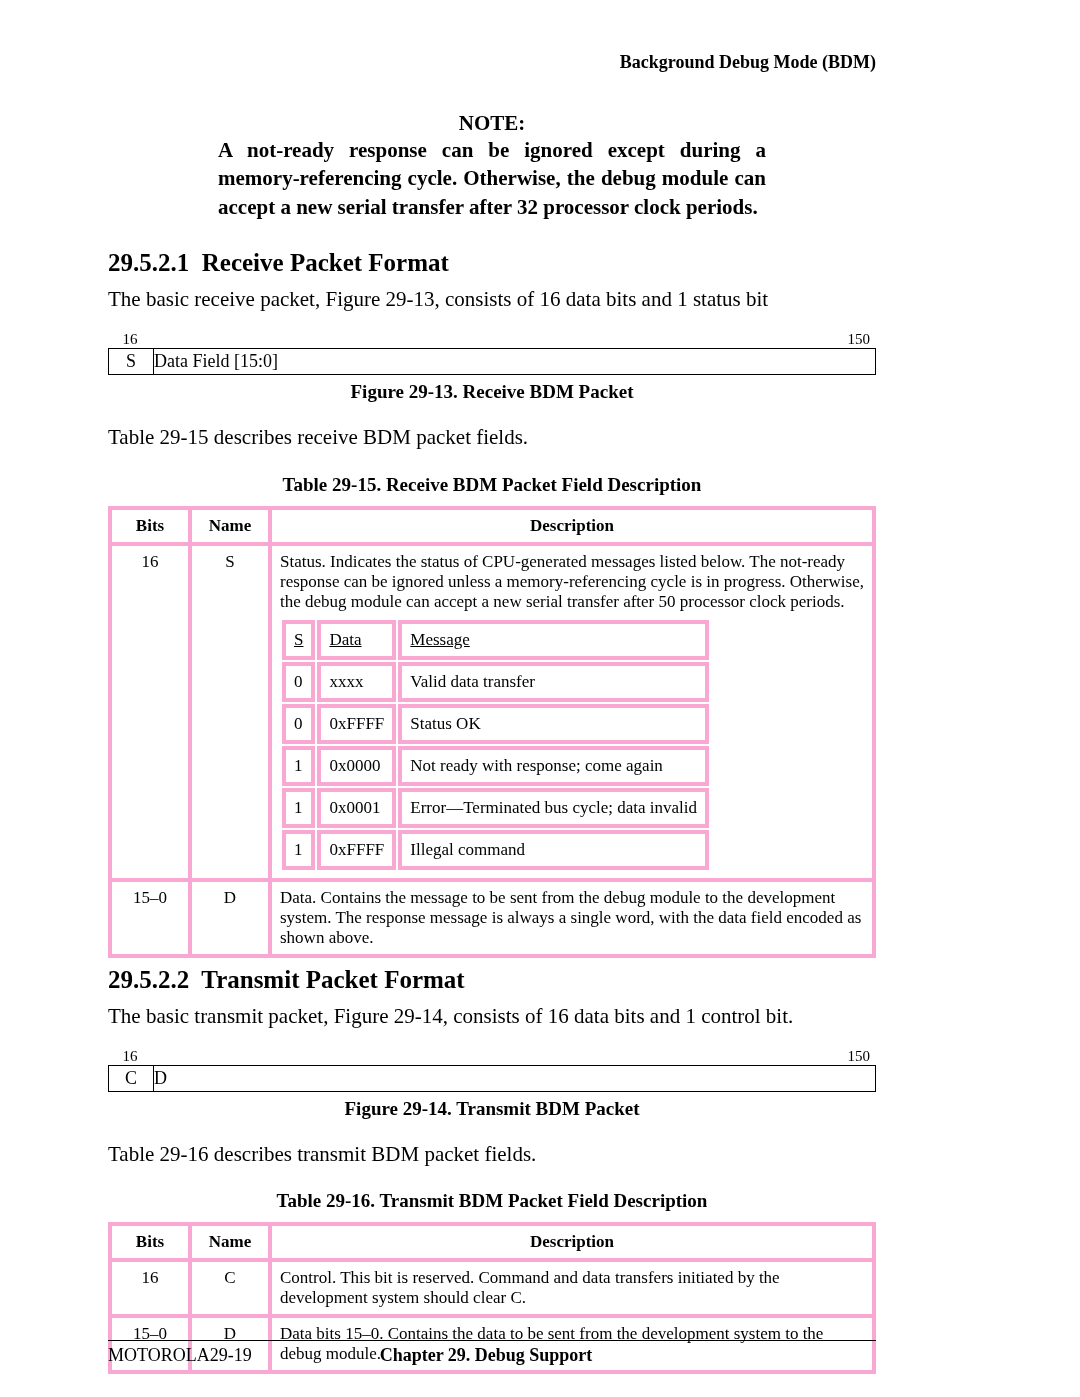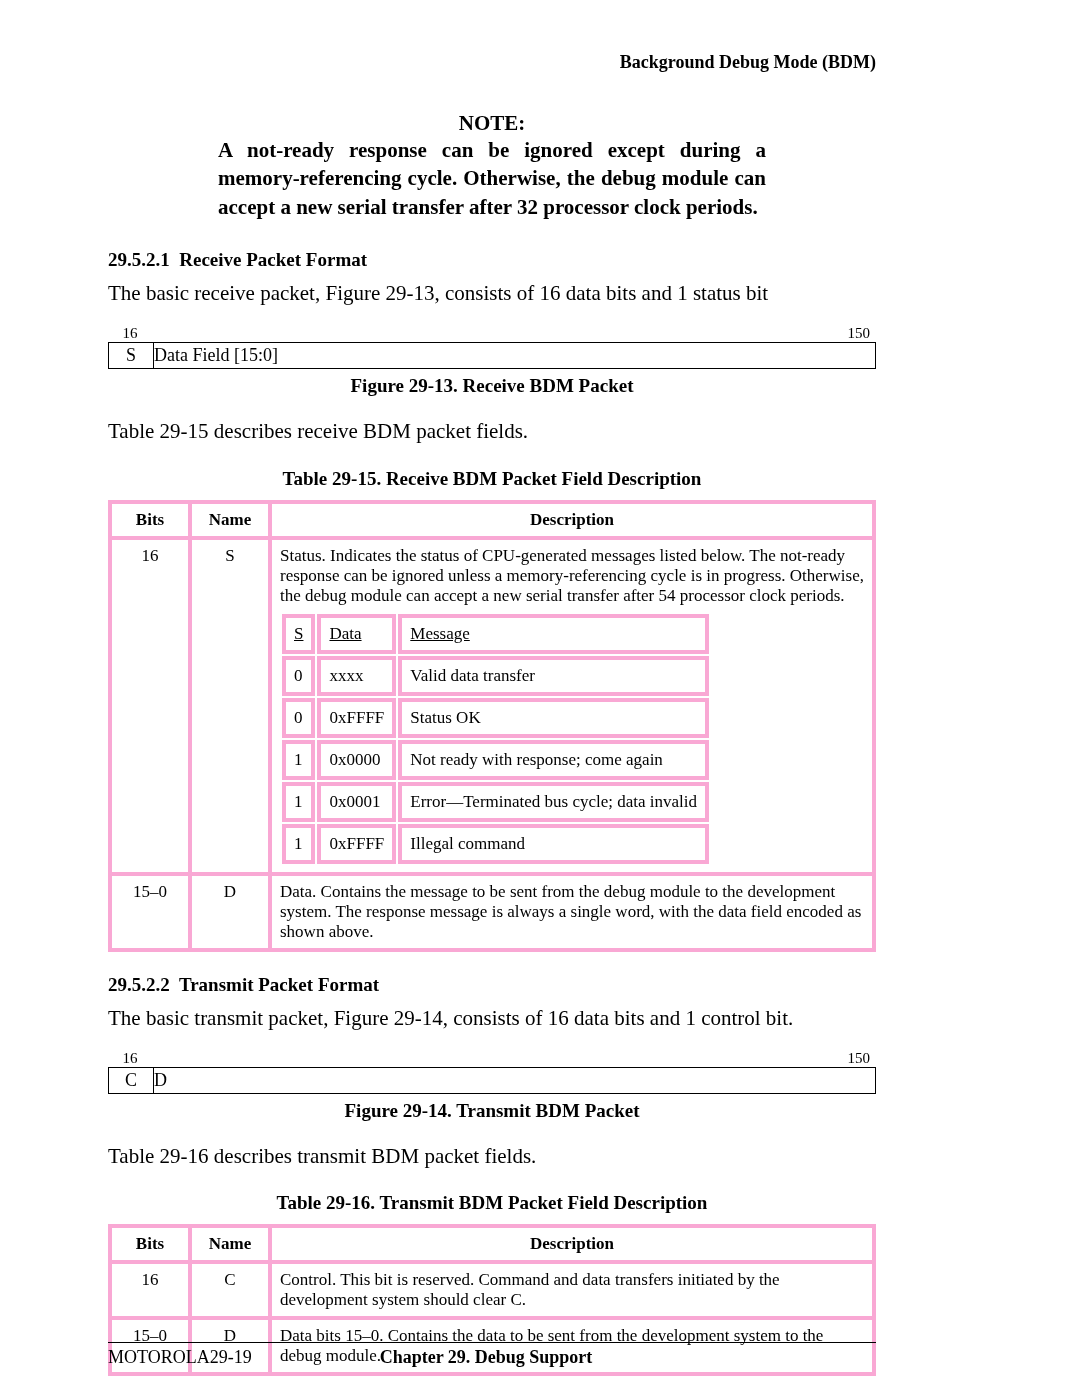--- a/index.html
+++ b/index.html
@@ -32,21 +32,21 @@
     font-size: 21px;
     line-height: 1.35;
     text-align: justify;
     text-align-last: left;
     margin: 0 auto 28px auto;
     padding: 0 110px 0 110px;
     font-weight: bold;
   }
   .h3 {
     font-weight: bold;
-    font-size: 19px;
+    font-size: 25px;
     margin: 8px 0 8px 0;
   }
   .body-text {
     font-size: 21px;
     line-height: 1.35;
     margin: 0 0 18px 0;
   }
   
   .bitfield-wrap {
     margin: 0 0 2px 0;
@@ -180,21 +180,21 @@
         <th style="width:60px">Bits</th>
         <th style="width:60px">Name</th>
         <th>Description</th>
       </tr>
     </thead>
     <tbody>
       <tr>
         <td class="c">16</td>
         <td class="c">S</td>
         <td>
-          <span>Status. Indicates the status of CPU-generated messages listed below. The not-ready response can be ignored unless a memory-referencing cycle is in progress. Otherwise, the debug module can accept a new serial transfer after 54 processor clock periods.</span>
+          <span>Status. Indicates the status of CPU-generated messages listed below. The not-ready response can be ignored unless a memory-referencing cycle is in progress. Otherwise, the debug module can accept a new serial transfer after 50 processor clock periods.</span>
           <table class="status-table">
             <tbody>
                 <tr>
               <td class="hdr">S</td>
               <td class="hdr">Data</td>
               <td class="hdr">Message</td>
             </tr>
             <tr>
               <td>0</td>
               <td>xxxx</td>
@@ -225,21 +225,21 @@
         </td>
       </tr>
       <tr>
         <td class="c">15–0</td>
         <td class="c">D</td>
         <td>Data. Contains the message to be sent from the debug module to the development system. The response message is always a single word, with the data field encoded as shown above.</td>
       </tr>
     </tbody>
   </table>
 
-  <div class="h3" style="margin-top:22px">
+  <div class="h3" style="margin-top:8px">
     <span>29.5.2.2</span>&nbsp;
     <span>Transmit Packet Format</span>
   </div>
   <div class="body-text">The basic transmit packet, Figure 29-14, consists of 16 data bits and 1 control bit.</div>
 
   <div class="bitfield-wrap">
     <div class="bitfield-labels">
       <div class="bf-col-s">16</div>
       <div class="bf-col-d">
         <span>15</span>

